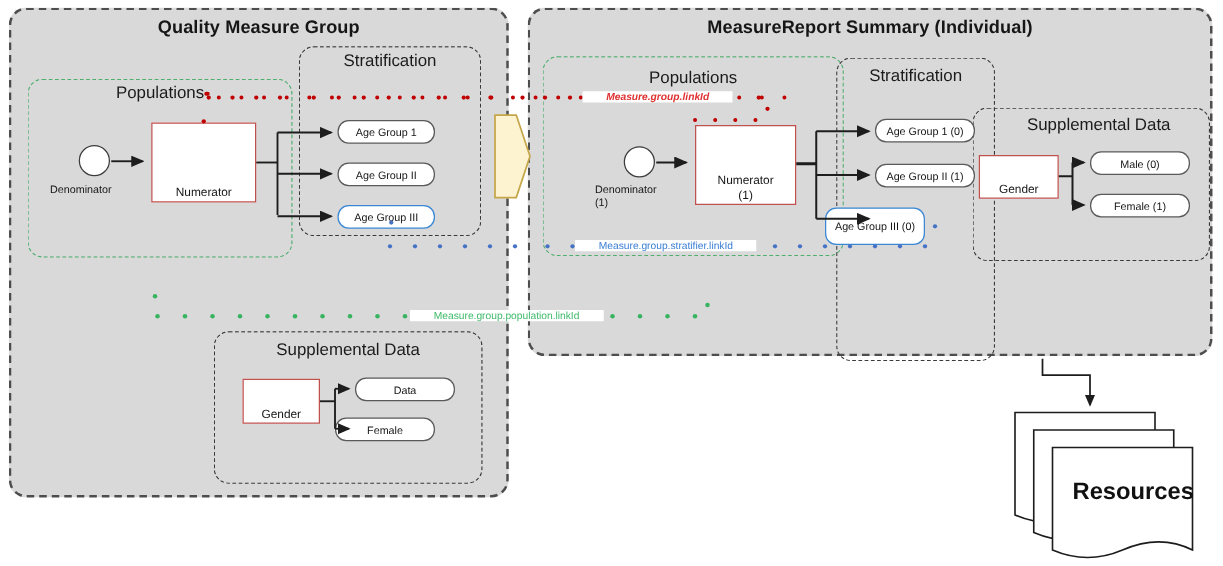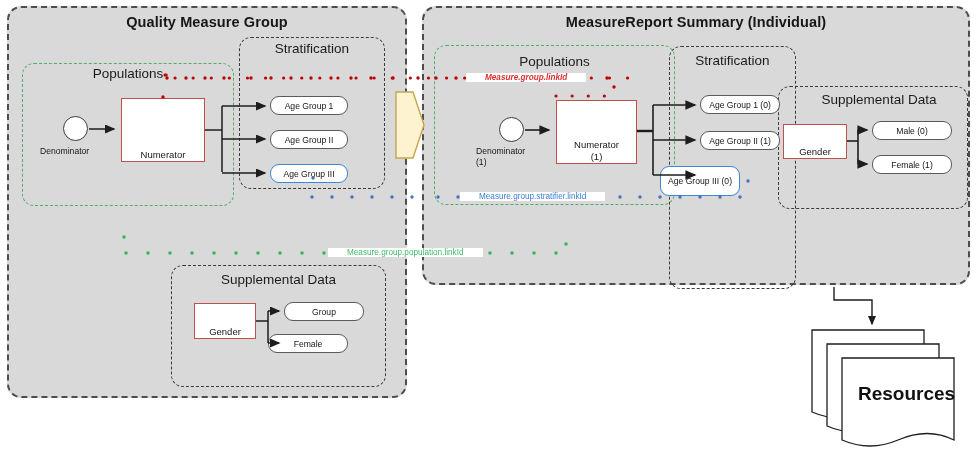--- a/index.html
+++ b/index.html
@@ -127,21 +127,21 @@
   <div class="pill blue" style="left:270px;top:164px;width:78px;height:19px;">
     <span>Age Group III</span>
   </div>
 
   <div class="dashdot" style="left:171px;top:265px;width:215px;height:122px;"></div>
   <div class="sub-title" style="left:171px;top:272px;width:215px;">Supplemental Data</div>
   <div class="rbox" style="left:194px;top:303px;width:62px;height:36px;">
     <span>Gender</span>
   </div>
   <div class="pill" style="left:284px;top:302px;width:80px;height:19px;">
-    <span>Group</span>
+    <span>Data</span>
   </div>
   <div class="pill" style="left:268px;top:334px;width:80px;height:19px;">
     <span>Female</span>
   </div>
 
   <div class="panel" style="left:422px;top:6px;width:548px;height:279px;"></div>
   <div class="panel-title" style="left:422px;top:14px;width:548px;">MeasureReport Summary (Individual)</div>
 
   <div class="dashdot green" style="left:434px;top:45px;width:241px;height:160px;"></div>
   <div class="sub-title" style="left:434px;top:54px;width:241px;">Populations</div>

